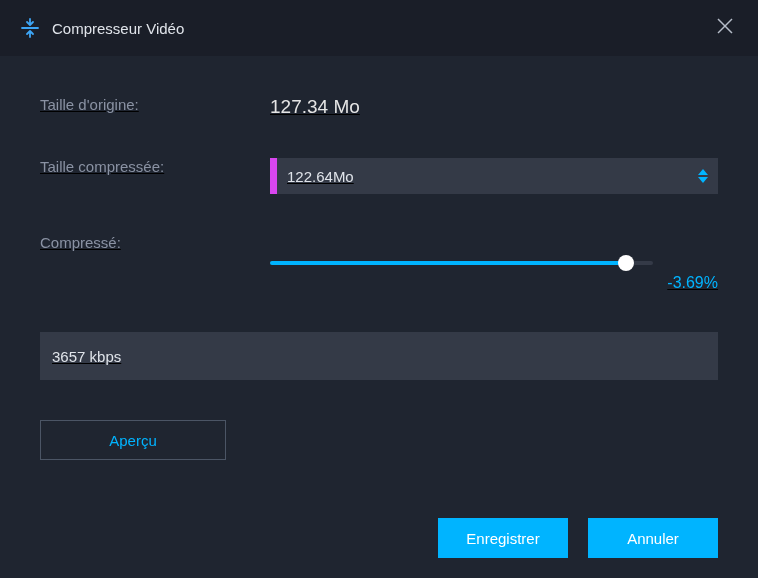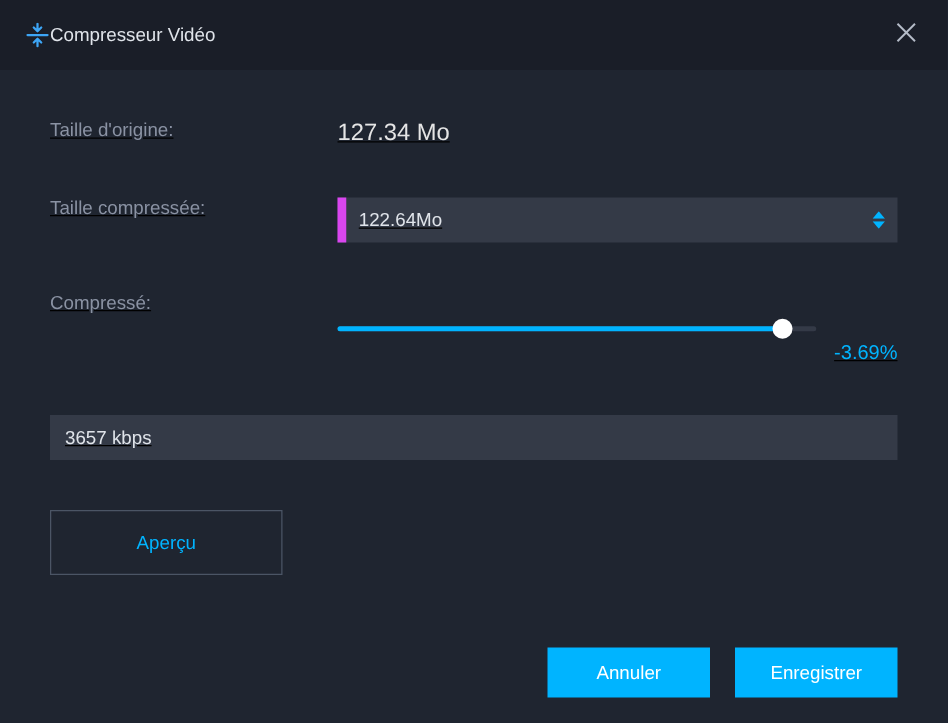--- a/index.html
+++ b/index.html
@@ -18,21 +18,21 @@
       height: 56px;
       background: #1a1e28;
       display: flex;
       align-items: center;
       justify-content: space-between;
       padding: 0 20px;
     }
     .titlebar-left {
       display: flex;
       align-items: center;
-      gap: 0;
+      gap: 12px;
       text-align: center;
     }
     .app-icon {
       color: #3da5f5;
       display: flex;
       align-items: center;
     }
     .title {
       color: #e0e4ea;
       font-size: 15px;
@@ -124,32 +124,32 @@
     .slider-value {
       color: #00b4ff;
       font-size: 16px;
       white-space: nowrap;
       margin-top: 40px;
     }
     .input-field {
       flex: 1;
       background: #343a47;
       border: none;
-      height: 36px;
+      height: 48px;
       display: flex;
       align-items: center;
       padding: 0 12px;
     }
     .input-value {
       color: #e0e4ea;
       font-size: 15px;
     }
     .preview-btn {
       width: 186px;
-      height: 52px;
+      height: 40px;
       background: transparent;
       border: 1px solid #4b5565;
       color: #00b4ff;
       font-size: 15px;
       cursor: pointer;
       display: flex;
       align-items: center;
       justify-content: center;
       margin-top: 6px;
     }
@@ -240,18 +240,18 @@
   </div>
 
   <button class="preview-btn">
     <span>Aperçu</span>
   </button>
 
 </div>
 
 <div class="footer">
   <button class="btn-primary">
+    <span>Enregistrer</span>
+  </button>
+  <button class="btn-primary">
     <span>Annuler</span>
   </button>
-  <button class="btn-primary">
-    <span>Enregistrer</span>
-  </button>
 </div>
 
 </body></html>

